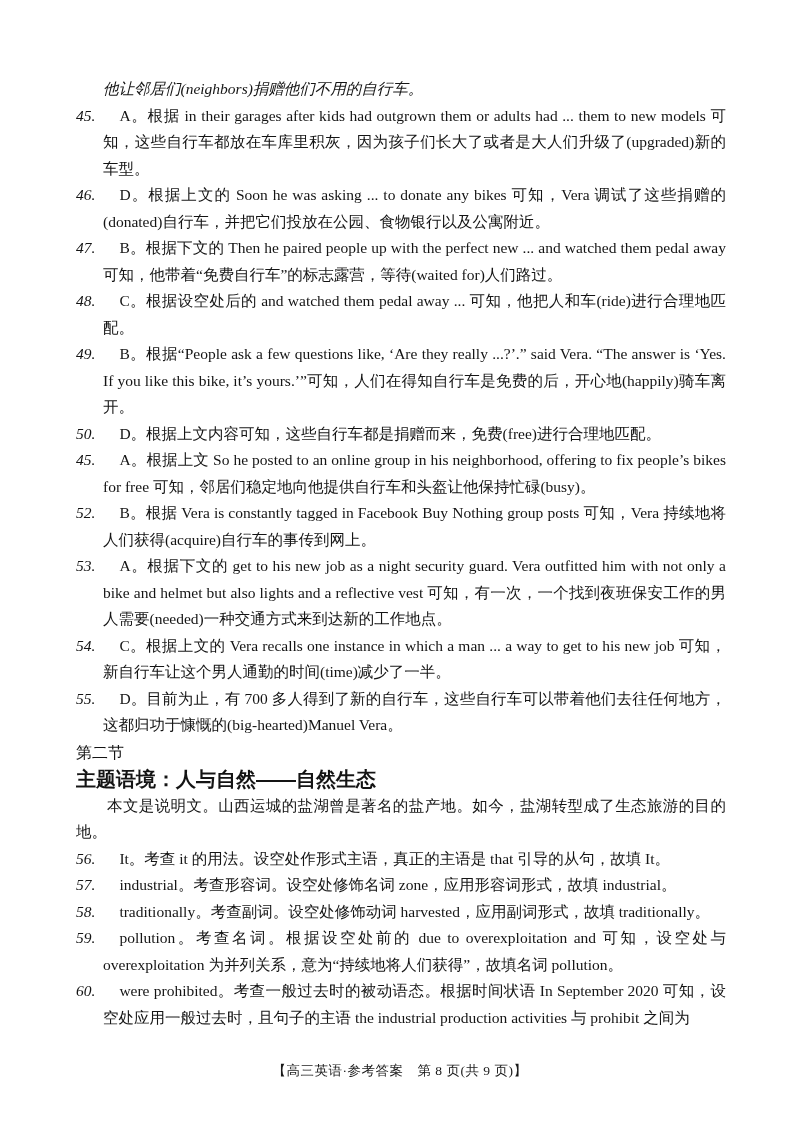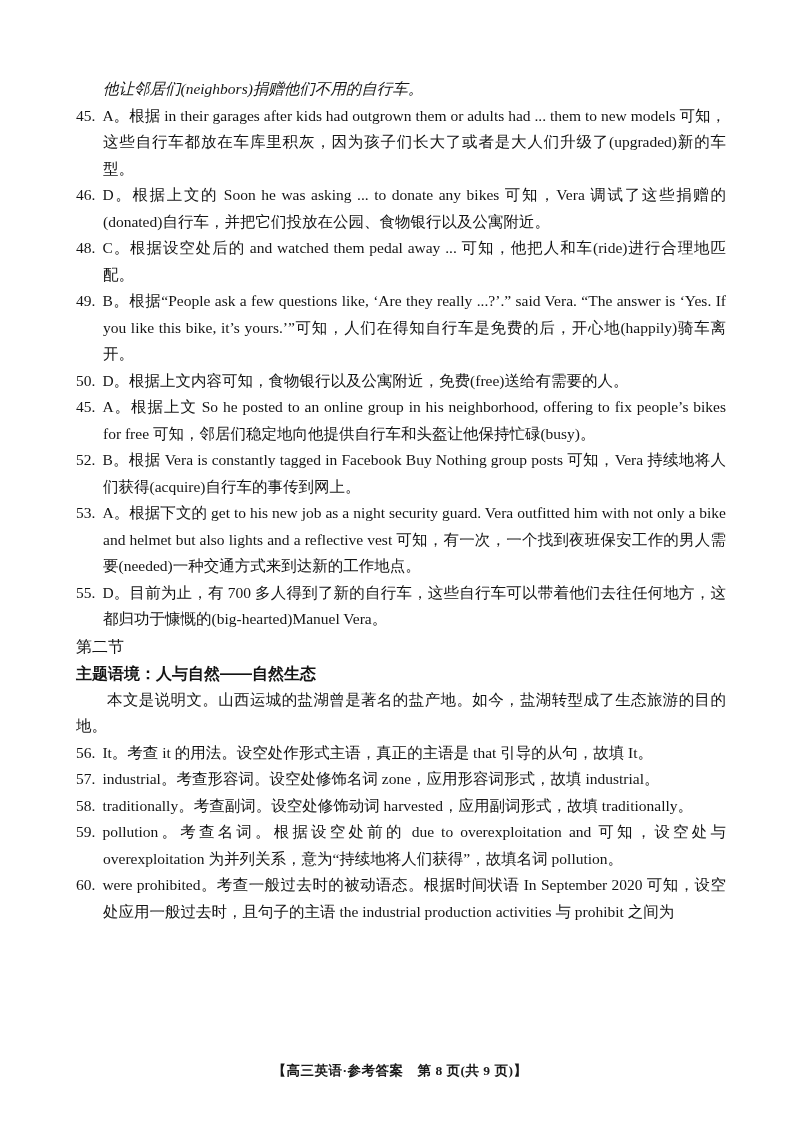--- a/index.html
+++ b/index.html
@@ -26,70 +26,72 @@
     text-align: justify;
     font-style: italic;
   }
   .item {
     margin: 0;
     padding-left: 27px;
     text-indent: -27px;
     text-align: justify;
   }
   .item .num {
-    margin-right: 7px;
+    margin-right: 24px;
     white-space: nowrap;
+    font-style: italic;
   }
   .sec-head {
     margin: 0;
     font-family: "Liberation Sans", "DejaVu Sans", sans-serif;
     font-weight: 400;
     font-size: 16px;
     line-height: 27px;
   }
   .theme-head {
     margin: 0;
     font-family: "Liberation Sans", "DejaVu Sans", sans-serif;
     font-weight: 700;
-    font-size: 16px;
+    font-size: 20px;
     line-height: 27px;
   }
   .summary {
     margin: 0;
     text-indent: 2em;
     text-align: justify;
   }
   .footer {
     position: absolute;
     left: 0;
     right: 0;
     bottom: 44px;
     text-align: center;
     font-size: 13.5px;
     color: #1a1a1a;
     letter-spacing: 0.5px;
-    font-weight: bold;
   }
 </style>
 </head>
 <body>
 
 <div class="page">
 
   <p class="carryover">他让邻居们(neighbors)捐赠他们不用的自行车。</p>
 
   <div>
     <p class="item"><span class="num">45.</span><span>A。根据 in their garages after kids had outgrown them or adults had ... them to new models 可知，这些自行车都放在车库里积灰，因为孩子们长大了或者是大人们升级了(upgraded)新的车型。</span></p>
     <p class="item"><span class="num">46.</span><span>D。根据上文的 Soon he was asking ... to donate any bikes 可知，Vera 调试了这些捐赠的(donated)自行车，并把它们投放在公园、食物银行以及公寓附近。</span></p>
+    <p class="item"><span class="num">47.</span><span>B。根据下文的 Then he paired people up with the perfect new ... and watched them pedal away 可知，他带着“免费自行车”的标志露营，等待(waited for)人们路过。</span></p>
     <p class="item"><span class="num">48.</span><span>C。根据设空处后的 and watched them pedal away ... 可知，他把人和车(ride)进行合理地匹配。</span></p>
     <p class="item"><span class="num">49.</span><span>B。根据“People ask a few questions like, ‘Are they really ...?’.” said Vera. “The answer is ‘Yes. If you like this bike, it’s yours.’”可知，人们在得知自行车是免费的后，开心地(happily)骑车离开。</span></p>
-    <p class="item"><span class="num">50.</span><span>D。根据上文内容可知，食物银行以及公寓附近，免费(free)送给有需要的人。</span></p>
+    <p class="item"><span class="num">50.</span><span>D。根据上文内容可知，这些自行车都是捐赠而来，免费(free)进行合理地匹配。</span></p>
     <p class="item"><span class="num">45.</span><span>A。根据上文 So he posted to an online group in his neighborhood, offering to fix people’s bikes for free 可知，邻居们稳定地向他提供自行车和头盔让他保持忙碌(busy)。</span></p>
     <p class="item"><span class="num">52.</span><span>B。根据 Vera is constantly tagged in Facebook Buy Nothing group posts 可知，Vera 持续地将人们获得(acquire)自行车的事传到网上。</span></p>
     <p class="item"><span class="num">53.</span><span>A。根据下文的 get to his new job as a night security guard. Vera outfitted him with not only a bike and helmet but also lights and a reflective vest 可知，有一次，一个找到夜班保安工作的男人需要(needed)一种交通方式来到达新的工作地点。</span></p>
+    <p class="item"><span class="num">54.</span><span>C。根据上文的 Vera recalls one instance in which a man ... a way to get to his new job 可知，新自行车让这个男人通勤的时间(time)减少了一半。</span></p>
     <p class="item"><span class="num">55.</span><span>D。目前为止，有 700 多人得到了新的自行车，这些自行车可以带着他们去往任何地方，这都归功于慷慨的(big-hearted)Manuel Vera。</span></p>
   </div>
 
   <h3 class="sec-head">第二节</h3>
   <h3 class="theme-head">主题语境：人与自然——自然生态</h3>
   <p class="summary">本文是说明文。山西运城的盐湖曾是著名的盐产地。如今，盐湖转型成了生态旅游的目的地。</p>
 
   <div>
     <p class="item"><span class="num">56.</span><span>It。考查 it 的用法。设空处作形式主语，真正的主语是 that 引导的从句，故填 It。</span></p>
     <p class="item"><span class="num">57.</span><span>industrial。考查形容词。设空处修饰名词 zone，应用形容词形式，故填 industrial。</span></p>

